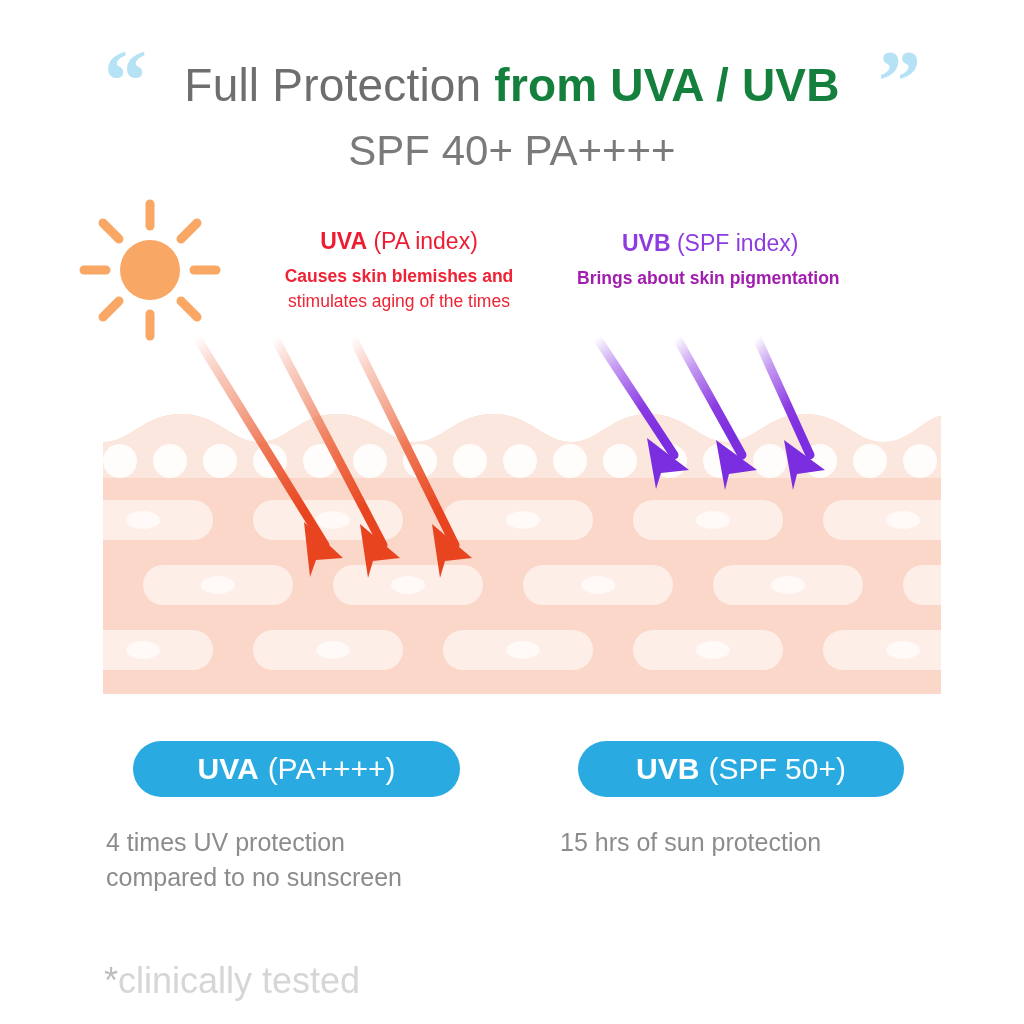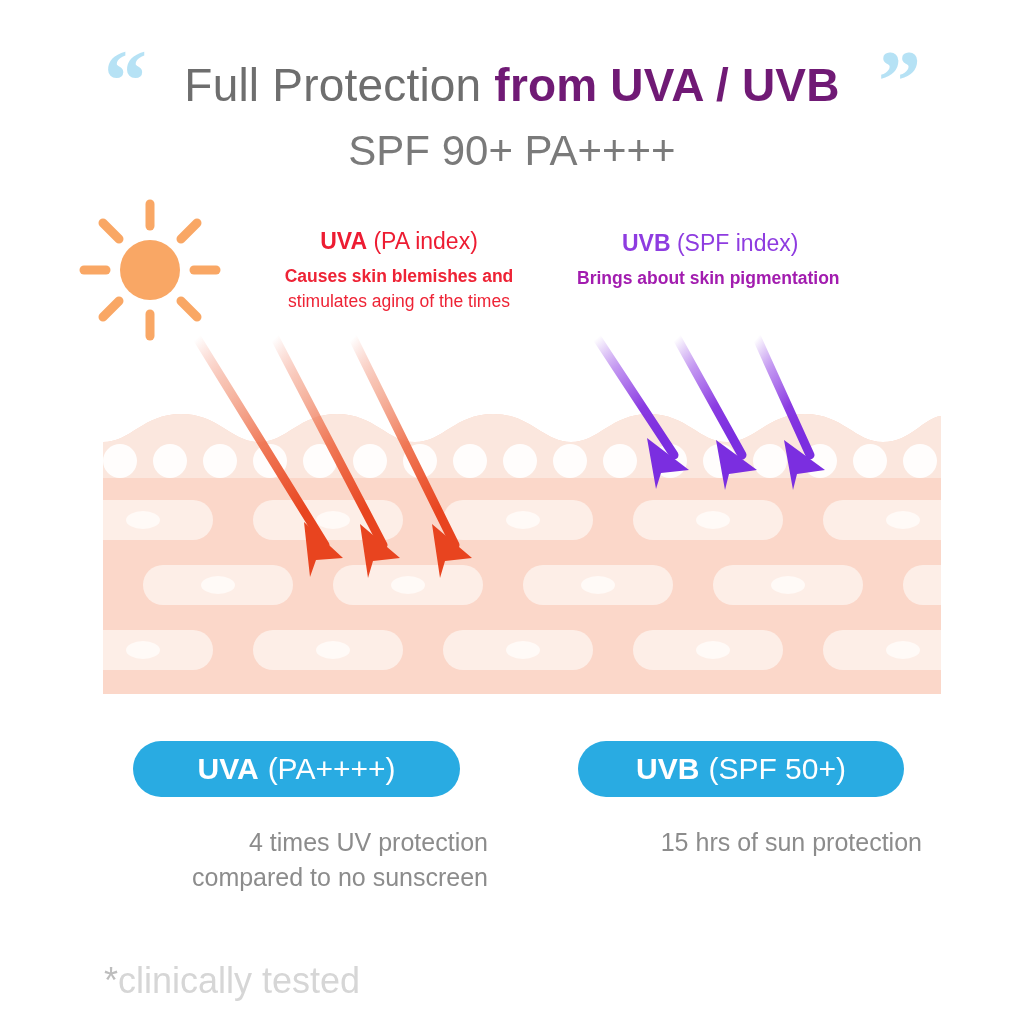--- a/index.html
+++ b/index.html
@@ -12,21 +12,21 @@
   }
   #stage{ position:absolute; inset:0; width:1024px; height:1024px; }
 
   
   .title-line1{
     position:absolute; left:0; top:56px; width:1024px;
     text-align:center; font-size:46px; line-height:58px;
     color:#6e6e6e; font-weight:400; letter-spacing:.2px;
     white-space:nowrap;
   }
-  .title-line1 .bold-blue{ font-weight:700; color:#701a75; }
+  .title-line1 .bold-blue{ font-weight:700; color:#15803d; }
   .title-line2{
     position:absolute; left:0; top:125px; width:1024px;
     text-align:center; font-size:42px; line-height:52px;
     color:#7a7a7a; font-weight:400; white-space:nowrap;
   }
   .qmark{
     position:absolute; color:#b6e2f5; font-size:86px; line-height:86px;
     font-family:"Liberation Serif", serif; font-weight:700; user-select:none;
   }
   .qmark.left{ left:104px; top:38px; }
@@ -63,21 +63,21 @@
     display:flex; align-items:center; justify-content:center;
     font-size:30px; line-height:56px; white-space:nowrap;
   }
   .badge .b-strong{ font-weight:700; }
   .badge .b-light{ font-weight:400; margin-left:9px; }
   #badge-uva{ left:133px; top:741px; width:327px; }
   #badge-uvb{ left:578px; top:741px; width:326px; }
 
   
   .caption{
-    position:absolute; text-align:right; color:#8c8c8c;
+    position:absolute; text-align:left; color:#8c8c8c;
     font-size:25px; line-height:35px; font-weight:400;
   }
   #caption-uva{ left:106px; top:825px; width:382px; }
   #caption-uvb{ left:560px; top:825px; width:362px; }
 
   
   #footnote{
     position:absolute; left:104px; top:962px;
     font-size:36px; line-height:38px; color:#d6d6d6; font-weight:400;
     white-space:nowrap;
@@ -87,21 +87,21 @@
 </head>
 <body>
 
 <div id="stage">
 
   <div class="qmark left">“</div>
   <div class="qmark right">”</div>
 
   <div class="title-line1"><span>Full Protection </span><span class="bold-blue">from UVA / UVB</span></div>
 
-  <div class="title-line2">SPF 90+ PA++++</div>
+  <div class="title-line2">SPF 40+ PA++++</div>
 
   <svg id="sun" viewBox="0 0 156 148" aria-hidden="true">
     <circle cx="78" cy="74" r="30" fill="#f9a765"></circle>
     <g stroke="#f9a765" stroke-width="9" stroke-linecap="round">
       <line x1="78" y1="8" x2="78" y2="30"></line>
       <line x1="78" y1="118" x2="78" y2="140"></line>
       <line x1="12" y1="74" x2="34" y2="74"></line>
       <line x1="122" y1="74" x2="144" y2="74"></line>
       <line x1="31" y1="27" x2="47" y2="43"></line>
       <line x1="109" y1="105" x2="125" y2="121"></line>

